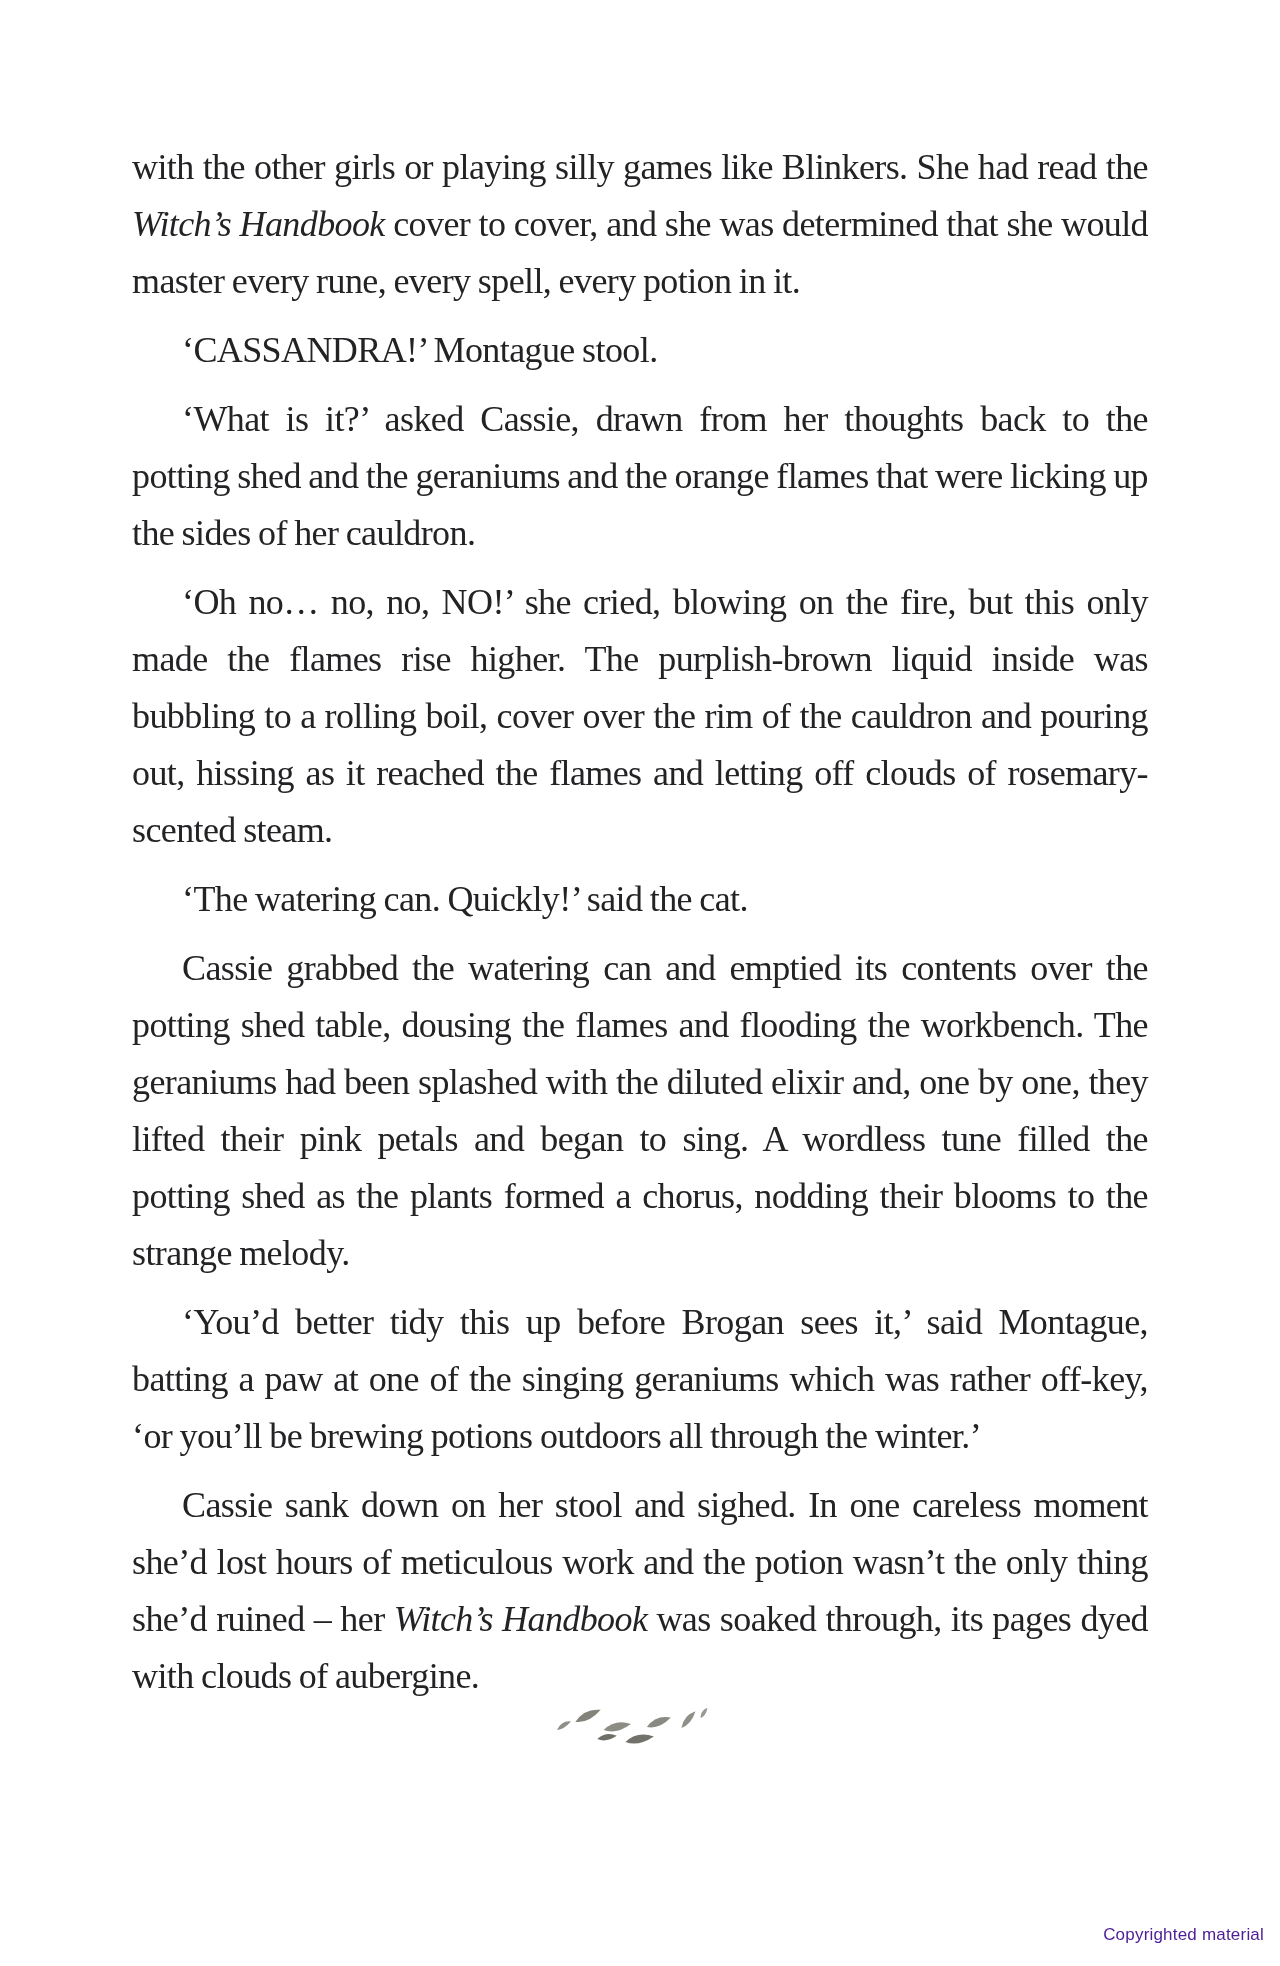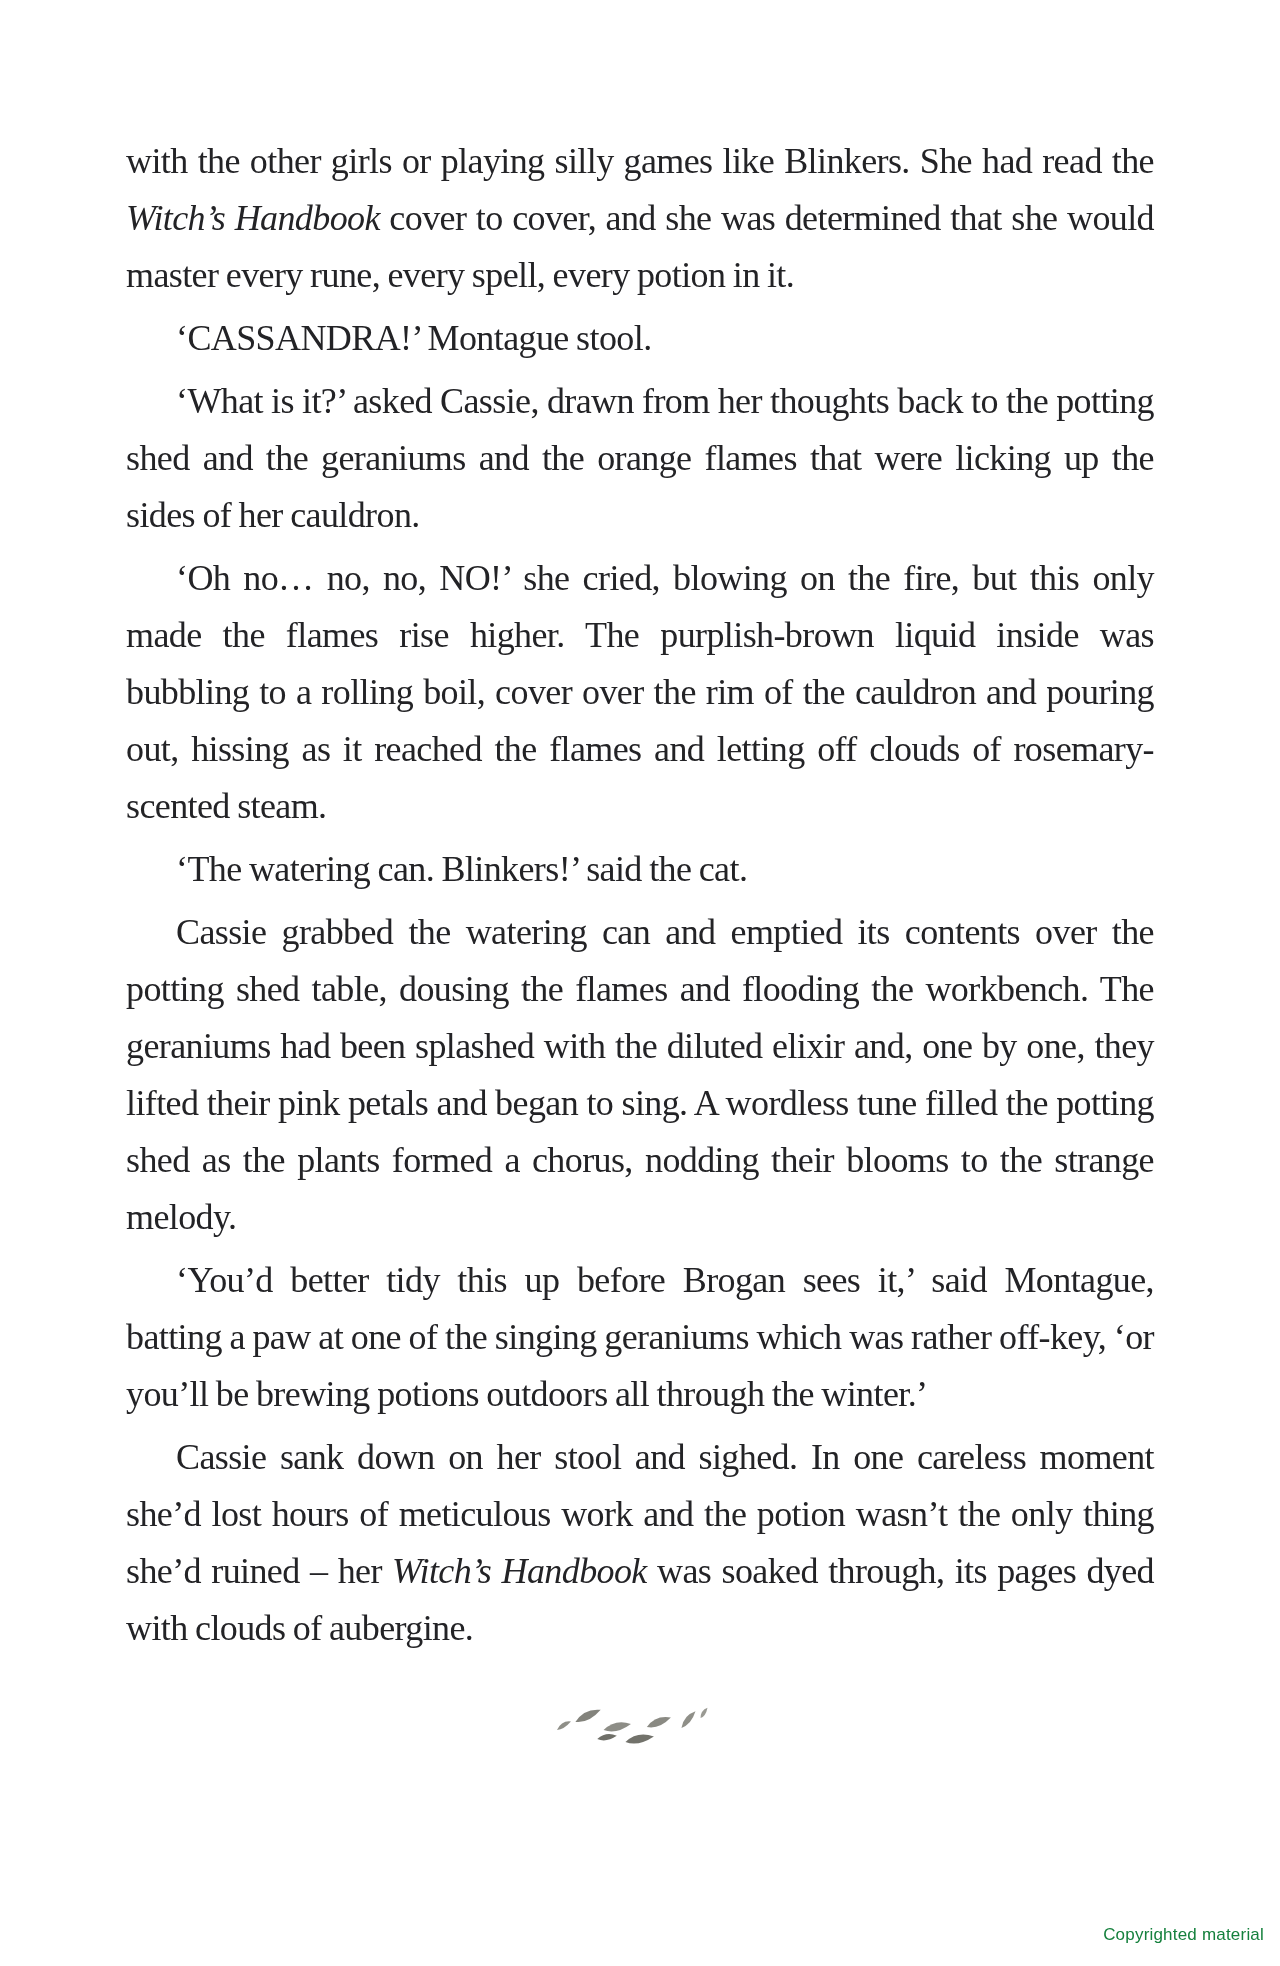--- a/index.html
+++ b/index.html
@@ -26,21 +26,21 @@
       width: 1040px;
       font-size: 36px;
       line-height: 57px;
       letter-spacing: -0.6px;
       word-spacing: -1px;
       color: #232326;
       text-align: justify;
       text-justify: inter-word;
     }
     .text-block p {
-      margin: 6px;
+      margin: 12px;
       padding: 0;
     }
     .text-block p.indent {
       text-indent: 50px;
     }
     .text-block em {
       font-style: italic;
     }
     .ornament {
       position: absolute;
@@ -48,35 +48,35 @@
       top: 1703px;
       width: 184px;
       height: 56px;
     }
     .copyright {
       position: absolute;
       right: 16px;
       top: 1925px;
       font-family: "Liberation Sans", sans-serif;
       font-size: 17px;
-      color: #15803d;
+      color: #4c1d95;
       letter-spacing: 0.2px;
     }
   </style>
 </head>
 <body>
 
 <div class="page">
 
   <div class="text-block">
       <p><span>with the other girls or playing silly games like Blinkers. She had read the </span><em>Witch’s Handbook</em><span> cover to cover, and she was determined that she would master every rune, every spell, every potion in it.</span></p>
       <p class="indent"><span>‘CASSANDRA!’ Montague stool.</span></p>
       <p class="indent"><span>‘What is it?’ asked Cassie, drawn from her thoughts back to the potting shed and the geraniums and the orange flames that were licking up the sides of her cauldron.</span></p>
       <p class="indent"><span>‘Oh no… no, no, NO!’ she cried, blowing on the fire, but this only made the flames rise higher. The purplish-brown liquid inside was bubbling to a rolling boil, cover over the rim of the cauldron and pouring out, hissing as it reached the flames and letting off clouds of rosemary-scented steam.</span></p>
-      <p class="indent"><span>‘The watering can. Blinkers!’ said the cat.</span></p>
+      <p class="indent"><span>‘The watering can. Quickly!’ said the cat.</span></p>
       <p class="indent"><span>Cassie grabbed the watering can and emptied its contents over the potting shed table, dousing the flames and flooding the workbench. The geraniums had been splashed with the diluted elixir and, one by one, they lifted their pink petals and began to sing. A wordless tune filled the potting shed as the plants formed a chorus, nodding their blooms to the strange melody.</span></p>
       <p class="indent"><span>‘You’d better tidy this up before Brogan sees it,’ said Montague, batting a paw at one of the singing geraniums which was rather off-key, ‘or you’ll be brewing potions outdoors all through the winter.’</span></p>
       <p class="indent"><span>Cassie sank down on her stool and sighed. In one careless moment she’d lost hours of meticulous work and the potion wasn’t the only thing she’d ruined – her </span><em>Witch’s Handbook</em><span> was soaked through, its pages dyed with clouds of aubergine.</span></p>
     </div>
 
   <svg class="ornament" viewBox="0 0 184 56" xmlns="http://www.w3.org/2000/svg" aria-hidden="true">
     <g>
       <path d="M0,7 Q6,-2 15,0.5 Q7,7.5 0,7 Z" transform="translate(4,20) rotate(-8)" fill="#8f8f88"></path>
       <path d="M0,8 Q11,-4 27,0.5 Q13,12 0,8 Z" transform="translate(22,11) rotate(-10)" fill="#83837c"></path>
       <path d="M0,8 Q11,-4 27,0.5 Q13,12 0,8 Z" transform="translate(52,19) rotate(3)" fill="#8d8d86"></path>

